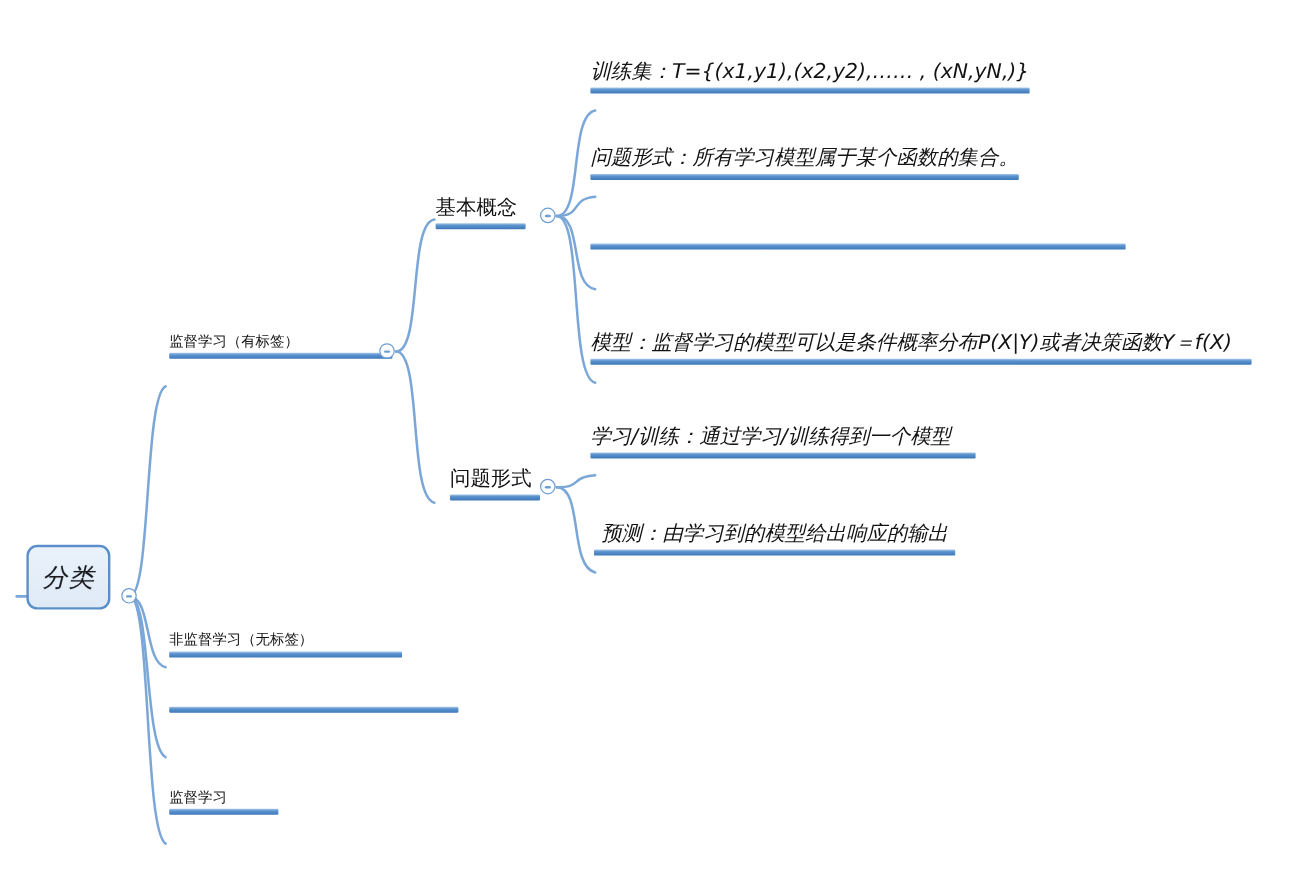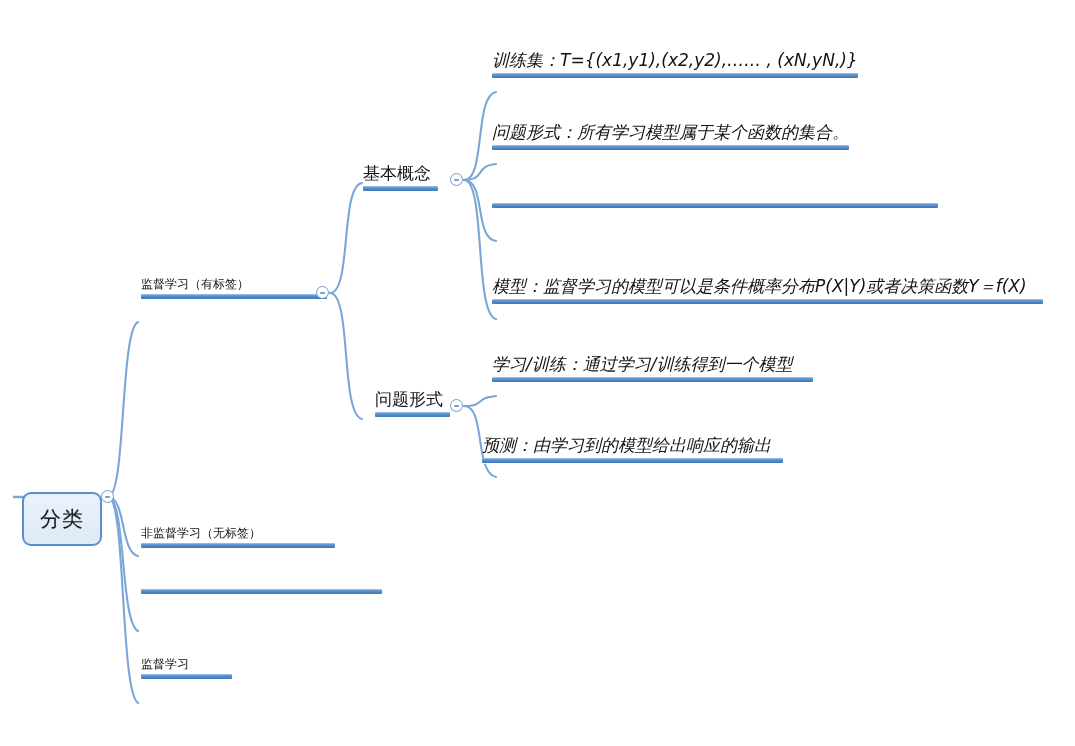--- a/index.html
+++ b/index.html
@@ -87,21 +87,21 @@
       <path d="M464 180 C486 180 474 96 496 92"></path>
       <path d="M464 180 C486 180 474 166 496 164"></path>
       <path d="M464 180 C486 180 474 238 496 241"></path>
       <path d="M464 180 C486 180 474 314 496 319"></path>
 
       <path d="M464 406 C486 406 474 398 496 396"></path>
       <path d="M464 406 C486 406 474 472 496 477"></path>
     </g>
   </svg>
 
-  <div class="root-node" style="left:22px;top:492px;width:80px;height:54px;">分类</div>
+  <div class="root-node" style="left:22px;top:454px;width:70px;height:54px;font-style:italic;">分类</div>
   <div class="toggle" style="left:101px;top:490px;"></div>
 
   <div class="node n-l1" style="left:136px;top:278px;min-width:195px;">
     <span class="lbl">监督学习（有标签）</span>
     <span class="bar"></span>
   </div>
   <div class="toggle" style="left:316px;top:286px;"></div>
 
   <div class="node n-l1" style="left:136px;top:511px;min-width:203px;margin-top:16px;">
     <span class="lbl">非监督学习（无标签）</span>
@@ -146,18 +146,18 @@
   <div class="node n-l3" style="left:487px;top:356px;min-width:330px;">
     <span class="lbl">学习/训练：通过学习/训练得到一个模型</span>
     <span class="bar"></span>
   </div>
 
   <div class="node n-l3" style="left:487px;top:278px;min-width:560px;">
     <span class="lbl">模型：监督学习的模型可以是条件概率分布P(X|Y)或者决策函数Y＝f(X)</span>
     <span class="bar"></span>
   </div>
 
-  <div class="node n-l3" style="left:477px;top:437px;min-width:310px;">
+  <div class="node n-l3" style="left:490px;top:437px;min-width:310px;text-align:center;">
     <span class="lbl">预测：由学习到的模型给出响应的输出</span>
     <span class="bar"></span>
   </div>
 
 </div>
 
 </body></html>

